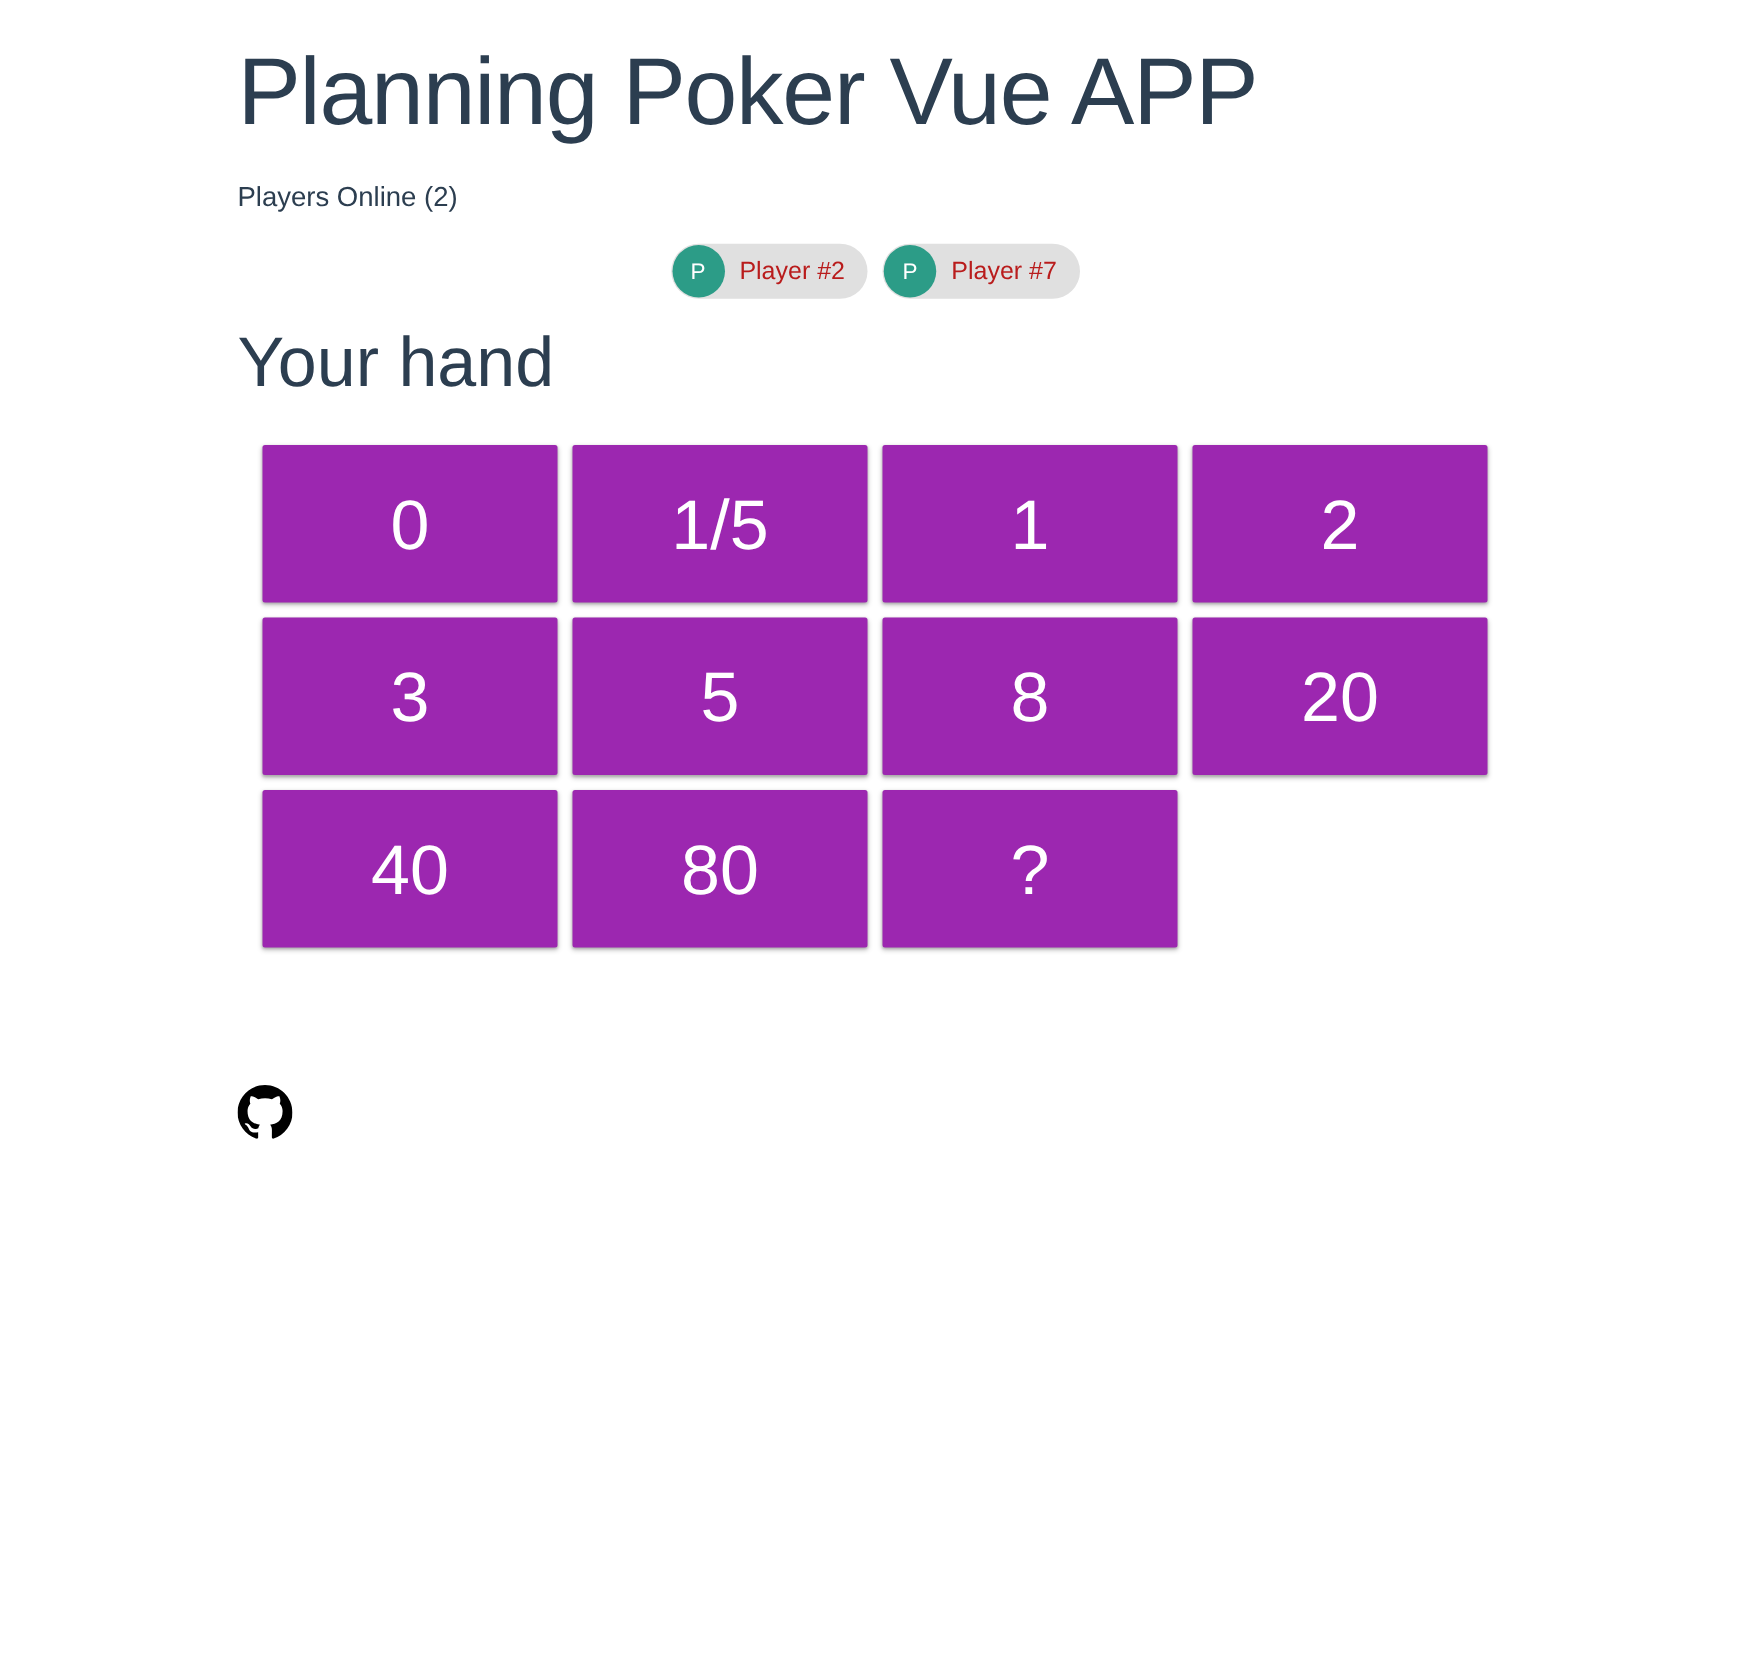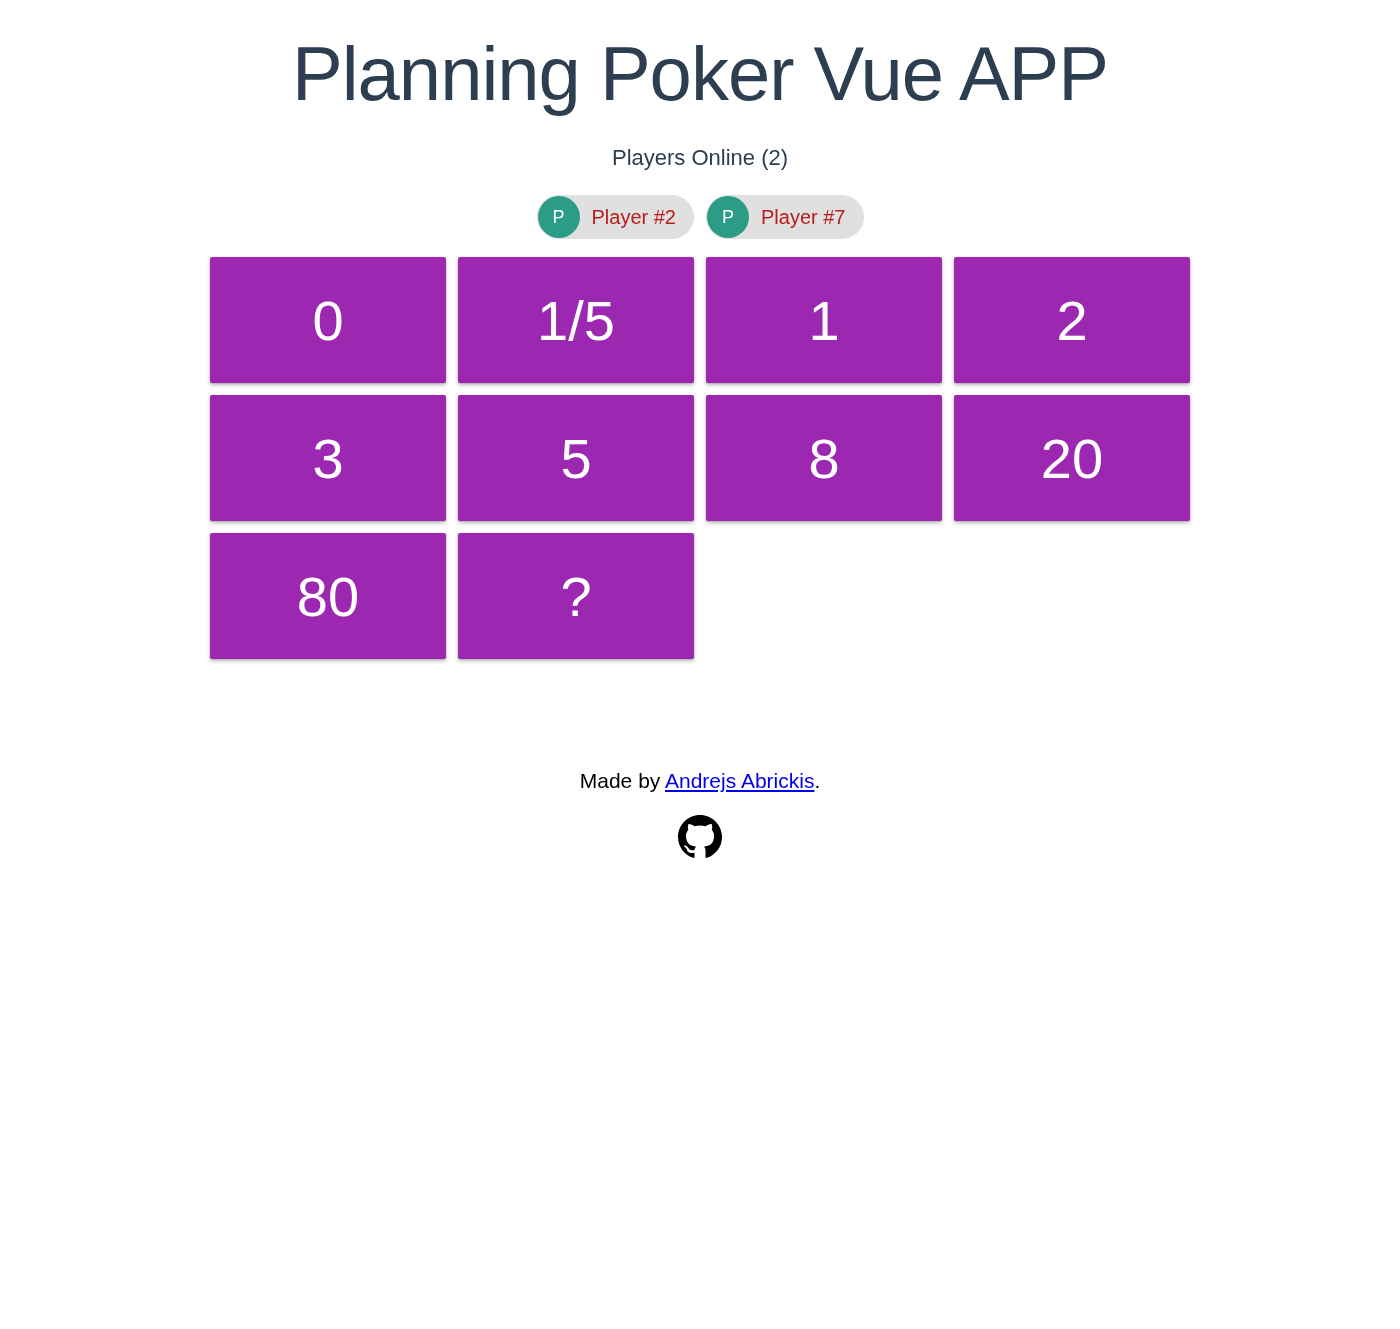--- a/index.html
+++ b/index.html
@@ -10,21 +10,20 @@
     body {
       font-family: -apple-system, BlinkMacSystemFont, "Segoe UI", Helvetica, Arial, sans-serif;
       background: #ffffff;
       width: 1400px;
       color: #2c3e50;
     }
     .container {
       max-width: 1020px;
       margin: 0 auto;
       padding: 20px 0;
-      text-align: center;
     }
     .app-title {
       font-size: 76px;
       font-weight: 300;
       color: #2c3e50;
       letter-spacing: -1px;
       margin-bottom: 28px;
       margin-top: 10px;
     }
     .group-id {
@@ -127,37 +126,36 @@
     <div class="player-chip">
       <div class="player-avatar">P</div>
       <div class="player-name">Player #2</div>
     </div>
     <div class="player-chip">
       <div class="player-avatar">P</div>
       <div class="player-name">Player #7</div>
     </div>
   </div>
 
+  <h2 class="your-hand">Your hand</h2>
 
   <div class="card-grid">
     <div class="poker-card">0</div>
     <div class="poker-card">1/5</div>
     <div class="poker-card">1</div>
     <div class="poker-card">2</div>
     <div class="poker-card">3</div>
     <div class="poker-card">5</div>
     <div class="poker-card">8</div>
     <div class="poker-card">20</div>
+    <div class="poker-card">40</div>
     <div class="poker-card">80</div>
     <div class="poker-card">?</div>
   </div>
 
-  <div class="footer">
-    <span>Made by </span><a href="#" class="footer-link">Andrejs Abrickis</a><span>.</span>
-  </div>
 
   <a href="#" class="github-link">
     <span>
       <svg viewBox="0 0 16 16" aria-hidden="true">
         <path d="M8 0C3.58 0 0 3.58 0 8c0 3.54 2.29 6.53 5.47 7.59.4.07.55-.17.55-.38 0-.19-.01-.82-.01-1.49-2.01.37-2.53-.49-2.69-.94-.09-.23-.48-.94-.82-1.13-.28-.15-.68-.52-.01-.53.63-.01 1.08.58 1.23.82.72 1.21 1.87.87 2.33.66.07-.52.28-.87.51-1.07-1.78-.2-3.64-.89-3.64-3.95 0-.87.31-1.59.82-2.15-.08-.2-.36-1.02.08-2.12 0 0 .67-.21 2.2.82.64-.18 1.32-.27 2-.27.68 0 1.36.09 2 .27 1.53-1.04 2.2-.82 2.2-.82.44 1.1.16 1.92.08 2.12.51.56.82 1.27.82 2.15 0 3.07-1.87 3.75-3.65 3.95.29.25.54.73.54 1.48 0 1.07-.01 1.93-.01 2.2 0 .21.15.46.55.38A8.013 8.013 0 0016 8c0-4.42-3.58-8-8-8z"></path>
       </svg>
     </span>
   </a>
 </div>
 

